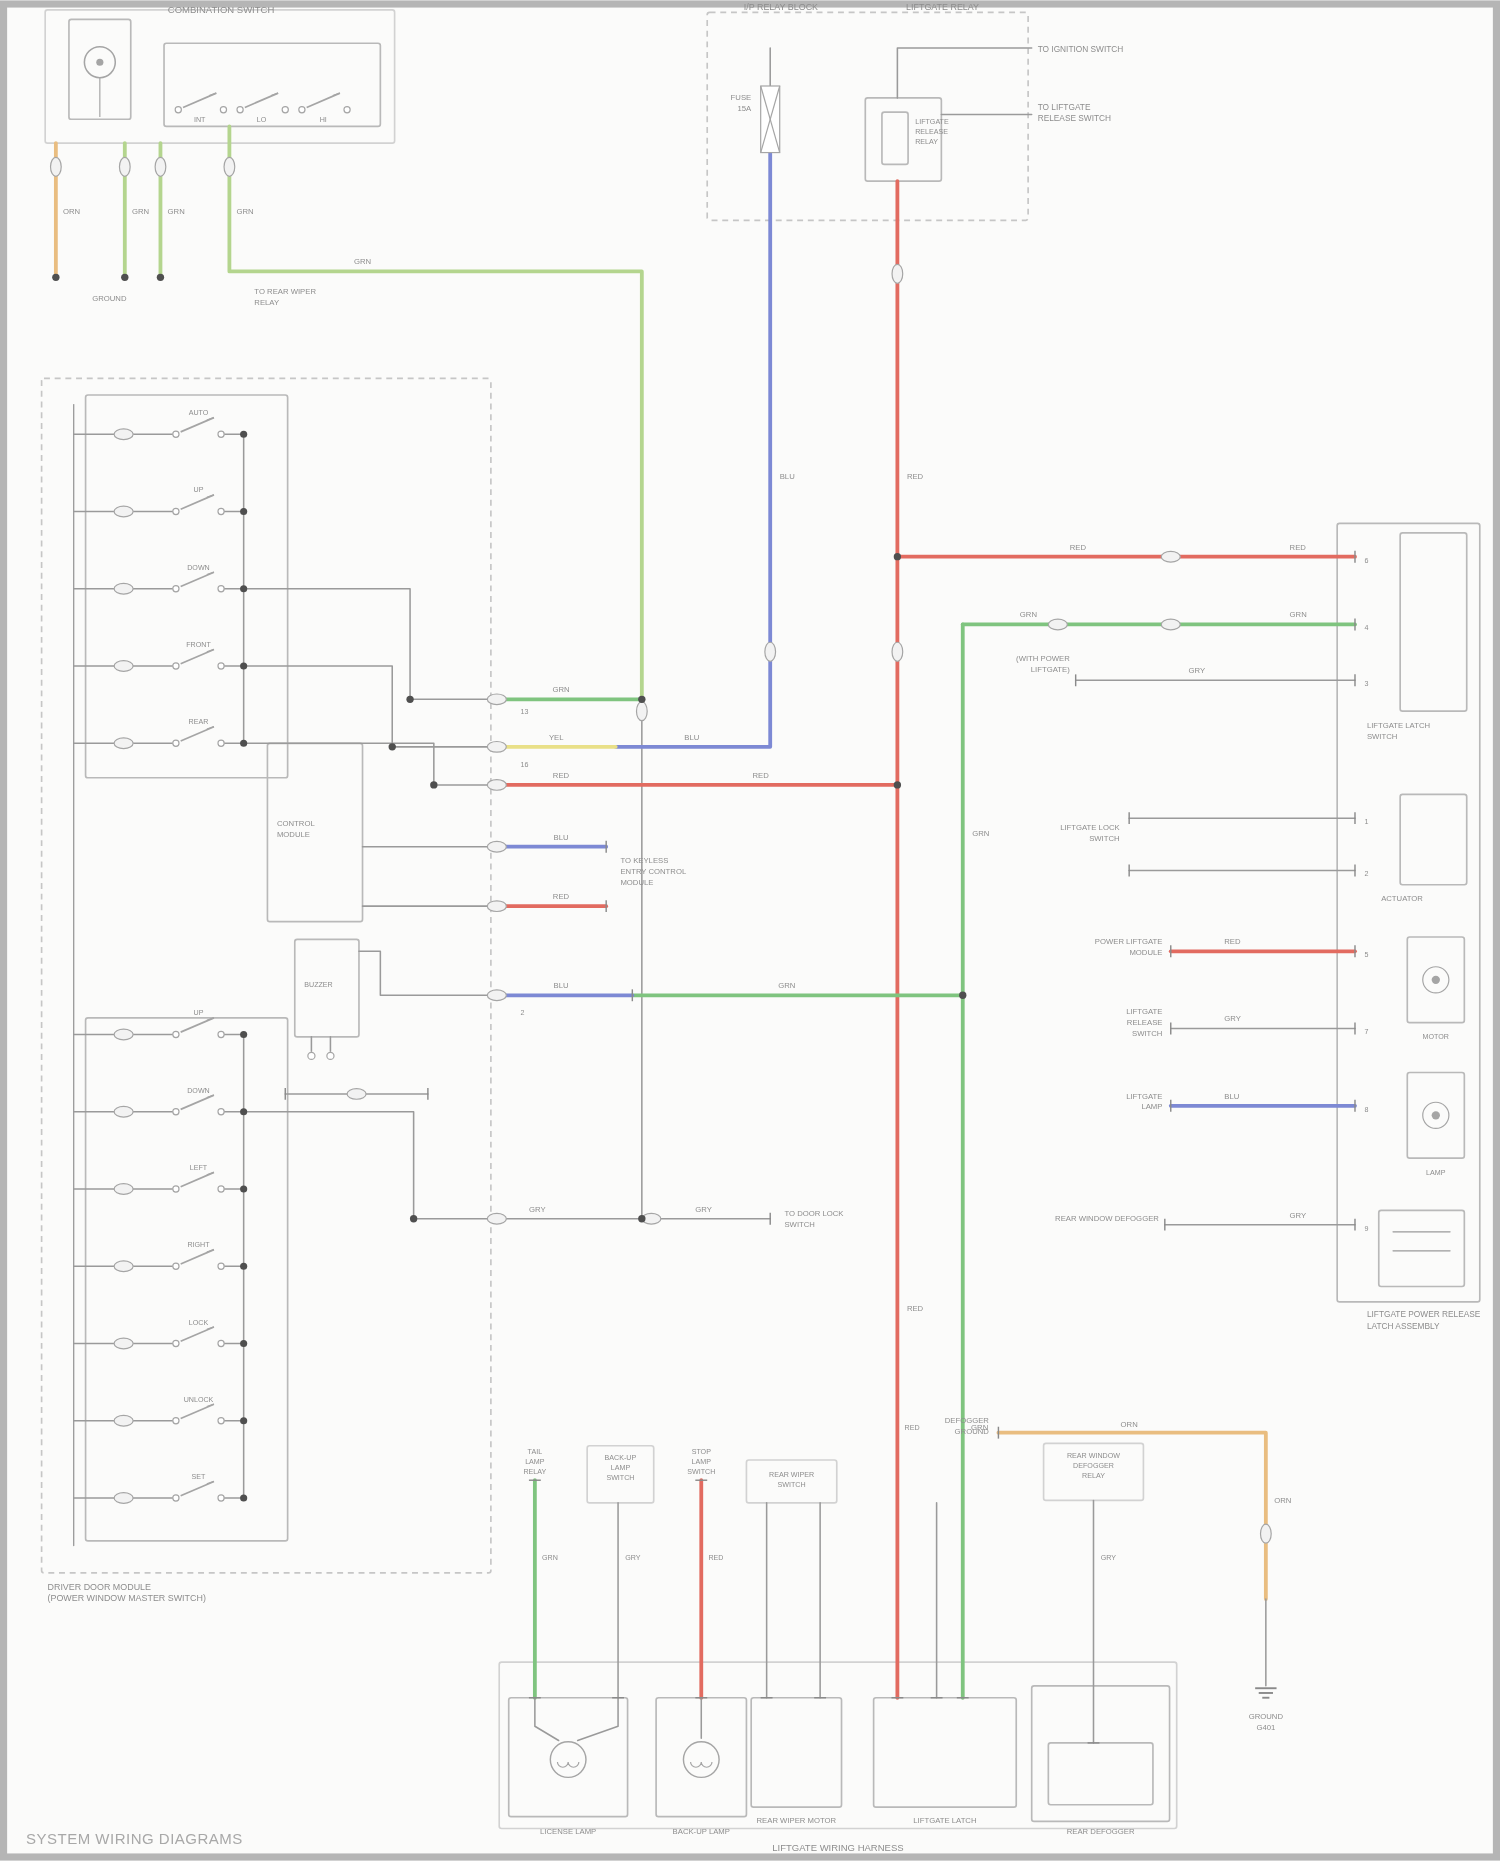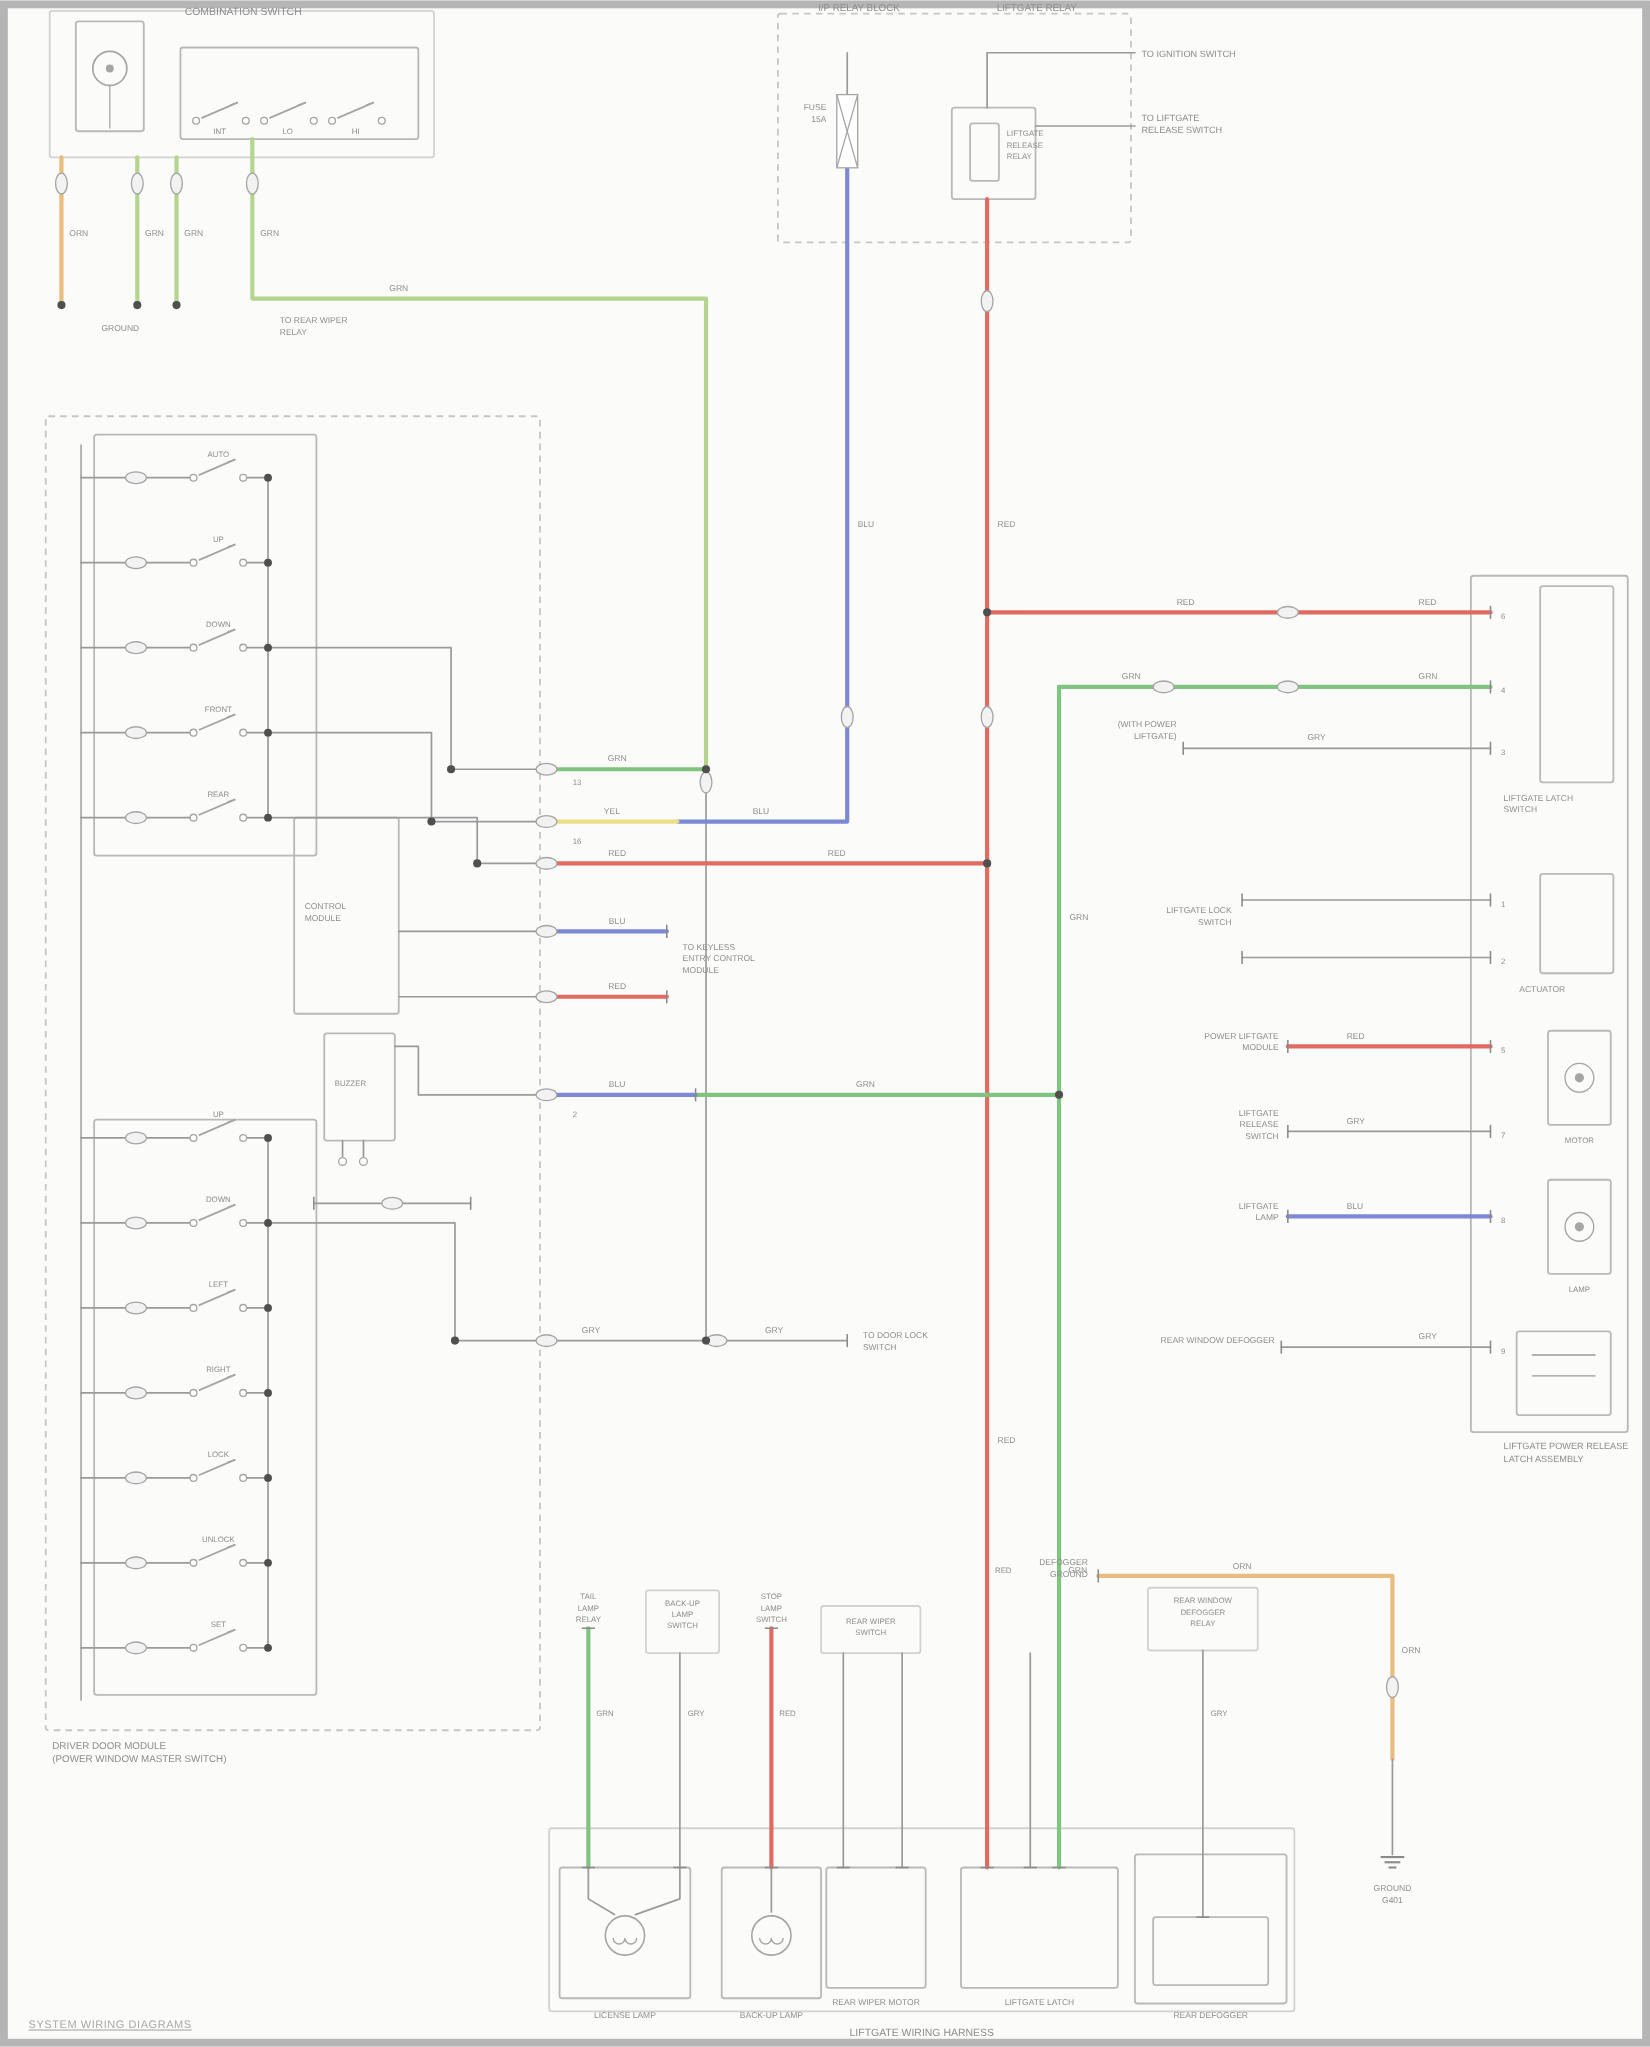--- a/index.html
+++ b/index.html
@@ -1,21 +1,21 @@
 <!DOCTYPE html>
 <html><head>
 <meta charset="utf-8">
 <style>
   html,body{margin:0;padding:0;background:#b4b4b4;}
   .page{position:relative;width:1500px;height:1861px;background:#fbfbfa;overflow:hidden;
         font-family:"Liberation Sans",sans-serif;}
   svg{display:block;filter:blur(0.7px);}
   svg text{font-family:"Liberation Sans",sans-serif;}
-  .watermark{position:absolute;left:26px;bottom:14px;font-size:10px;color:#a8a8a8;
-             letter-spacing:.5px;text-decoration:underline;}
+  .watermark{position:absolute;left:26px;bottom:14px;font-size:15px;color:#a8a8a8;
+             letter-spacing:.5px;}
 </style>
 </head>
 <body>
 
 <div class="page">
   <svg id="diagram" width="1500" height="1861" viewBox="0 0 1262 1565" xmlns="http://www.w3.org/2000/svg">
       <rect x="3" y="3" width="1256" height="1559" fill="none" stroke="#b5b5b5" stroke-width="6"></rect>
       <rect x="38" y="8" width="294" height="112" rx="2" fill="none" stroke-width="1.4" stroke="#d2d2d2"></rect>
       <rect x="58" y="16" width="52" height="84" rx="2" fill="none" stroke-width="1.4" stroke="#b9b9b9"></rect>
       <rect x="138" y="36" width="182" height="70" rx="2" fill="none" stroke-width="1.4" stroke="#b9b9b9"></rect>

